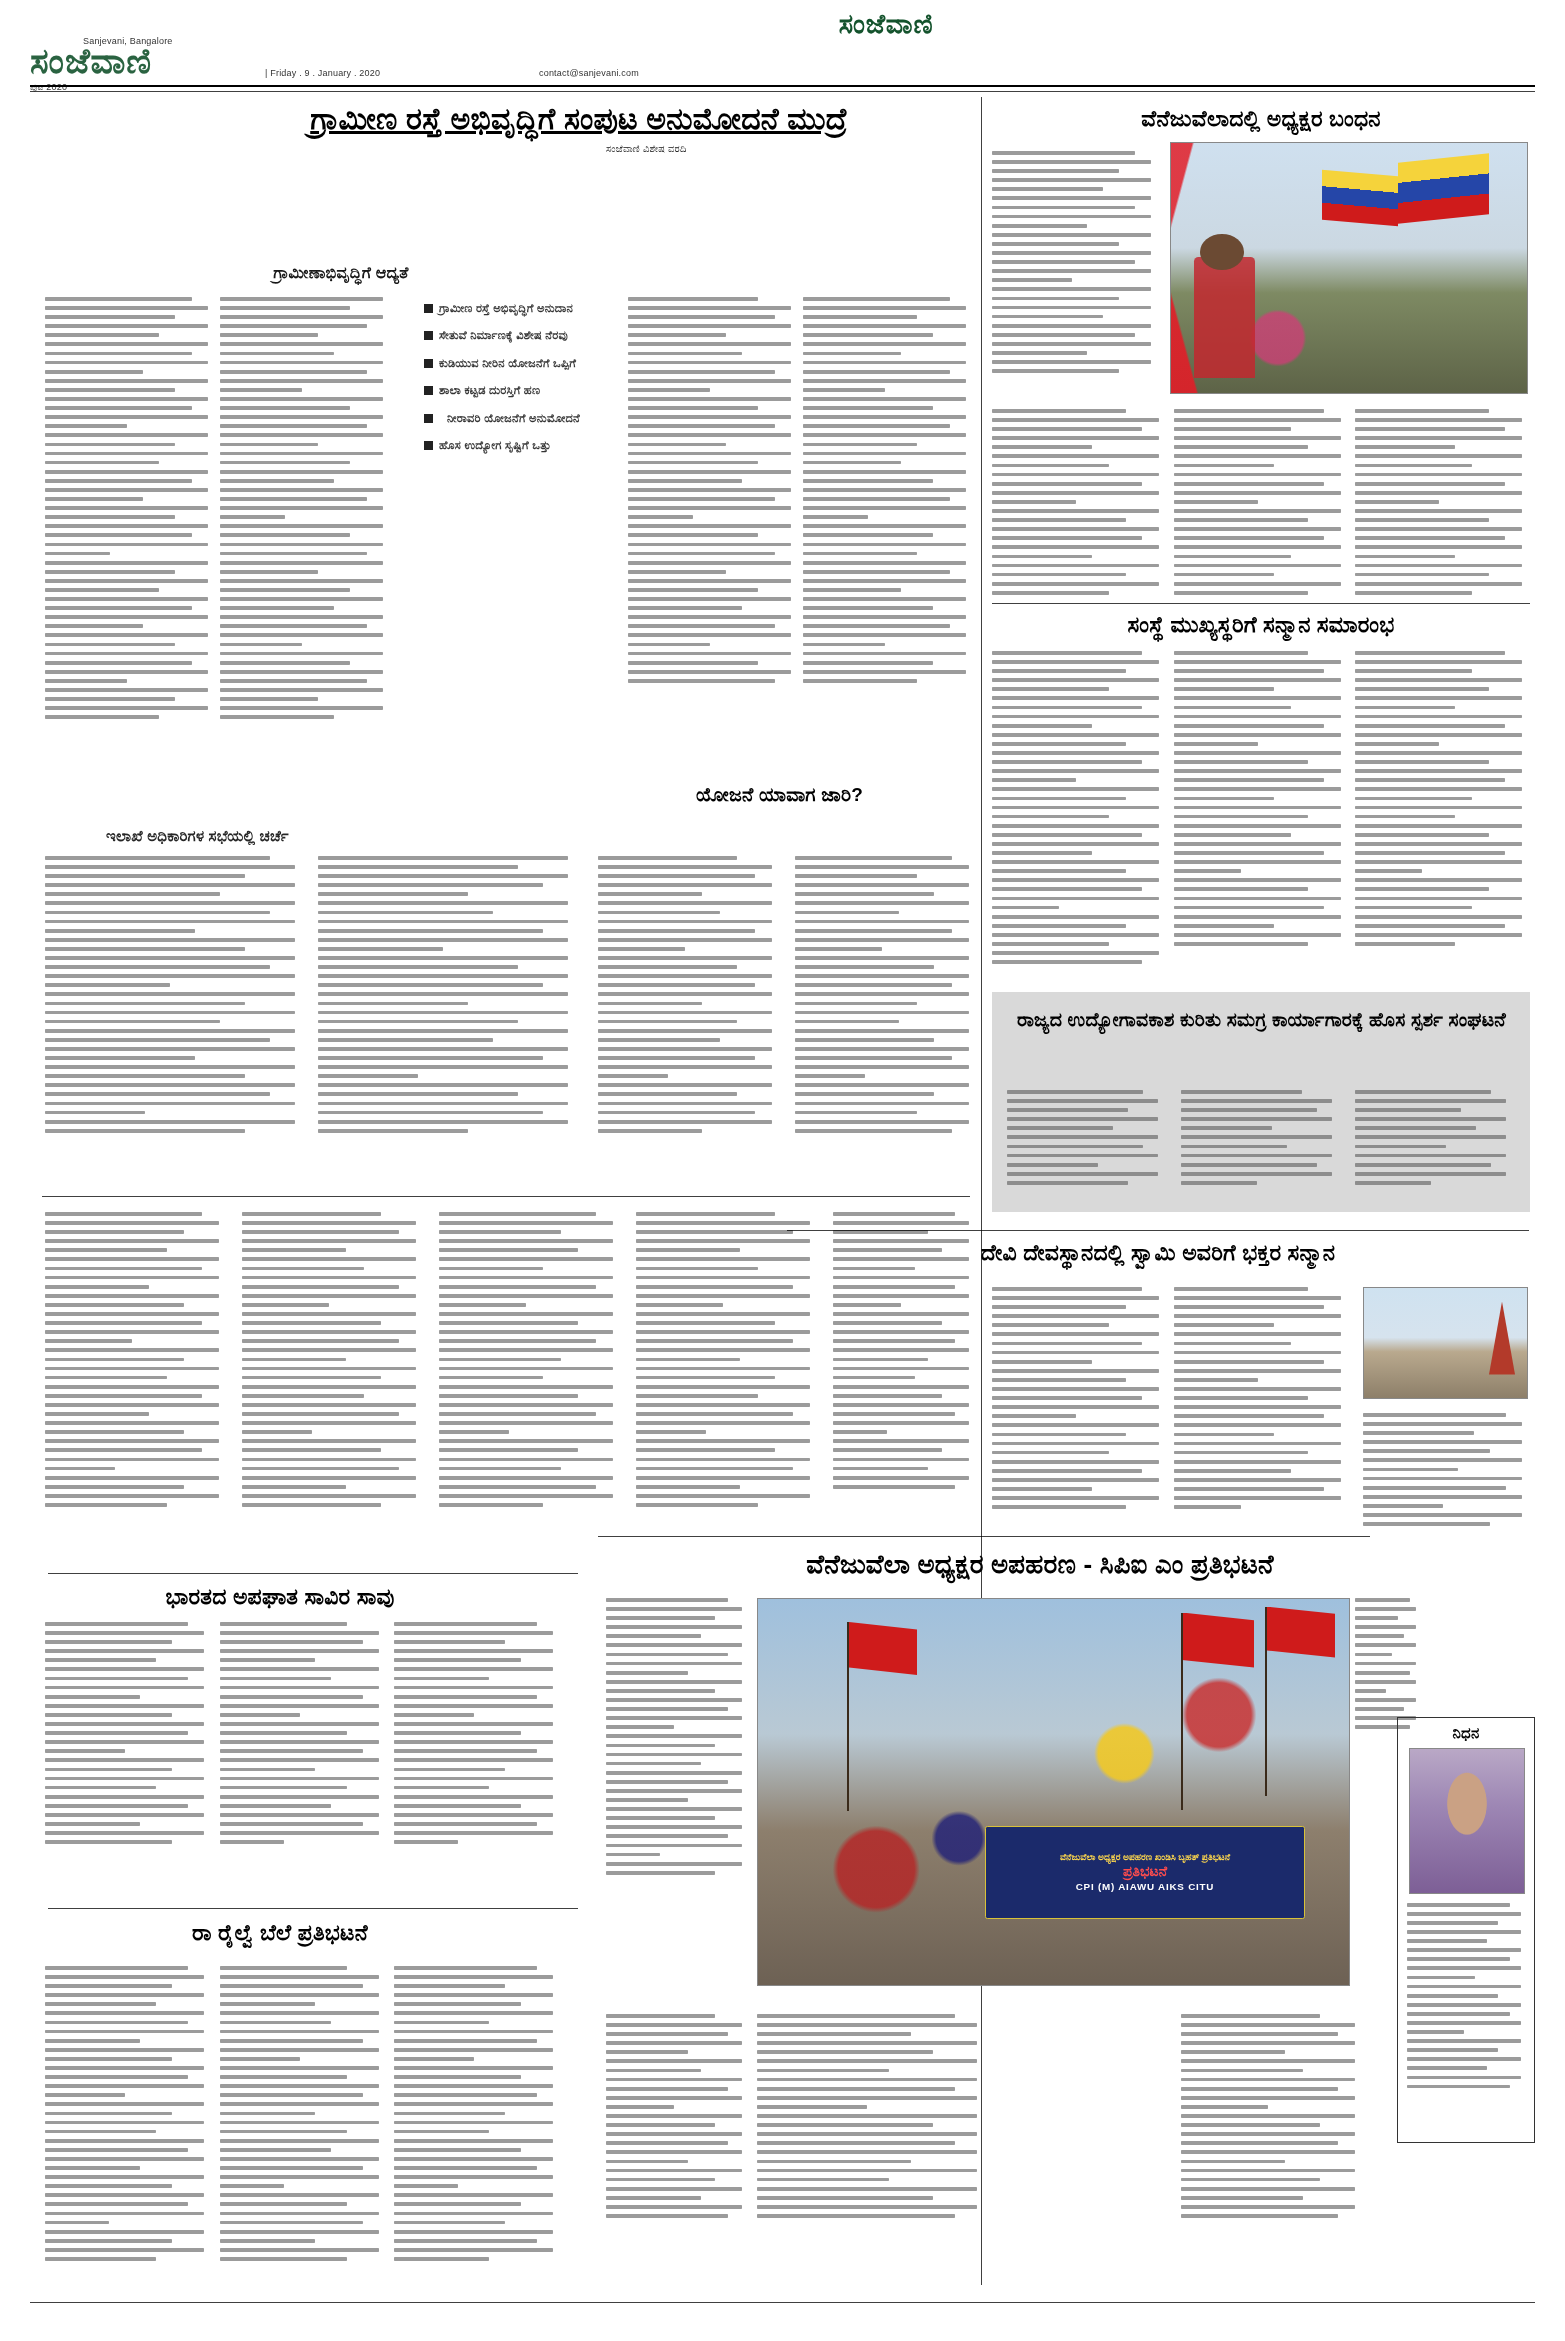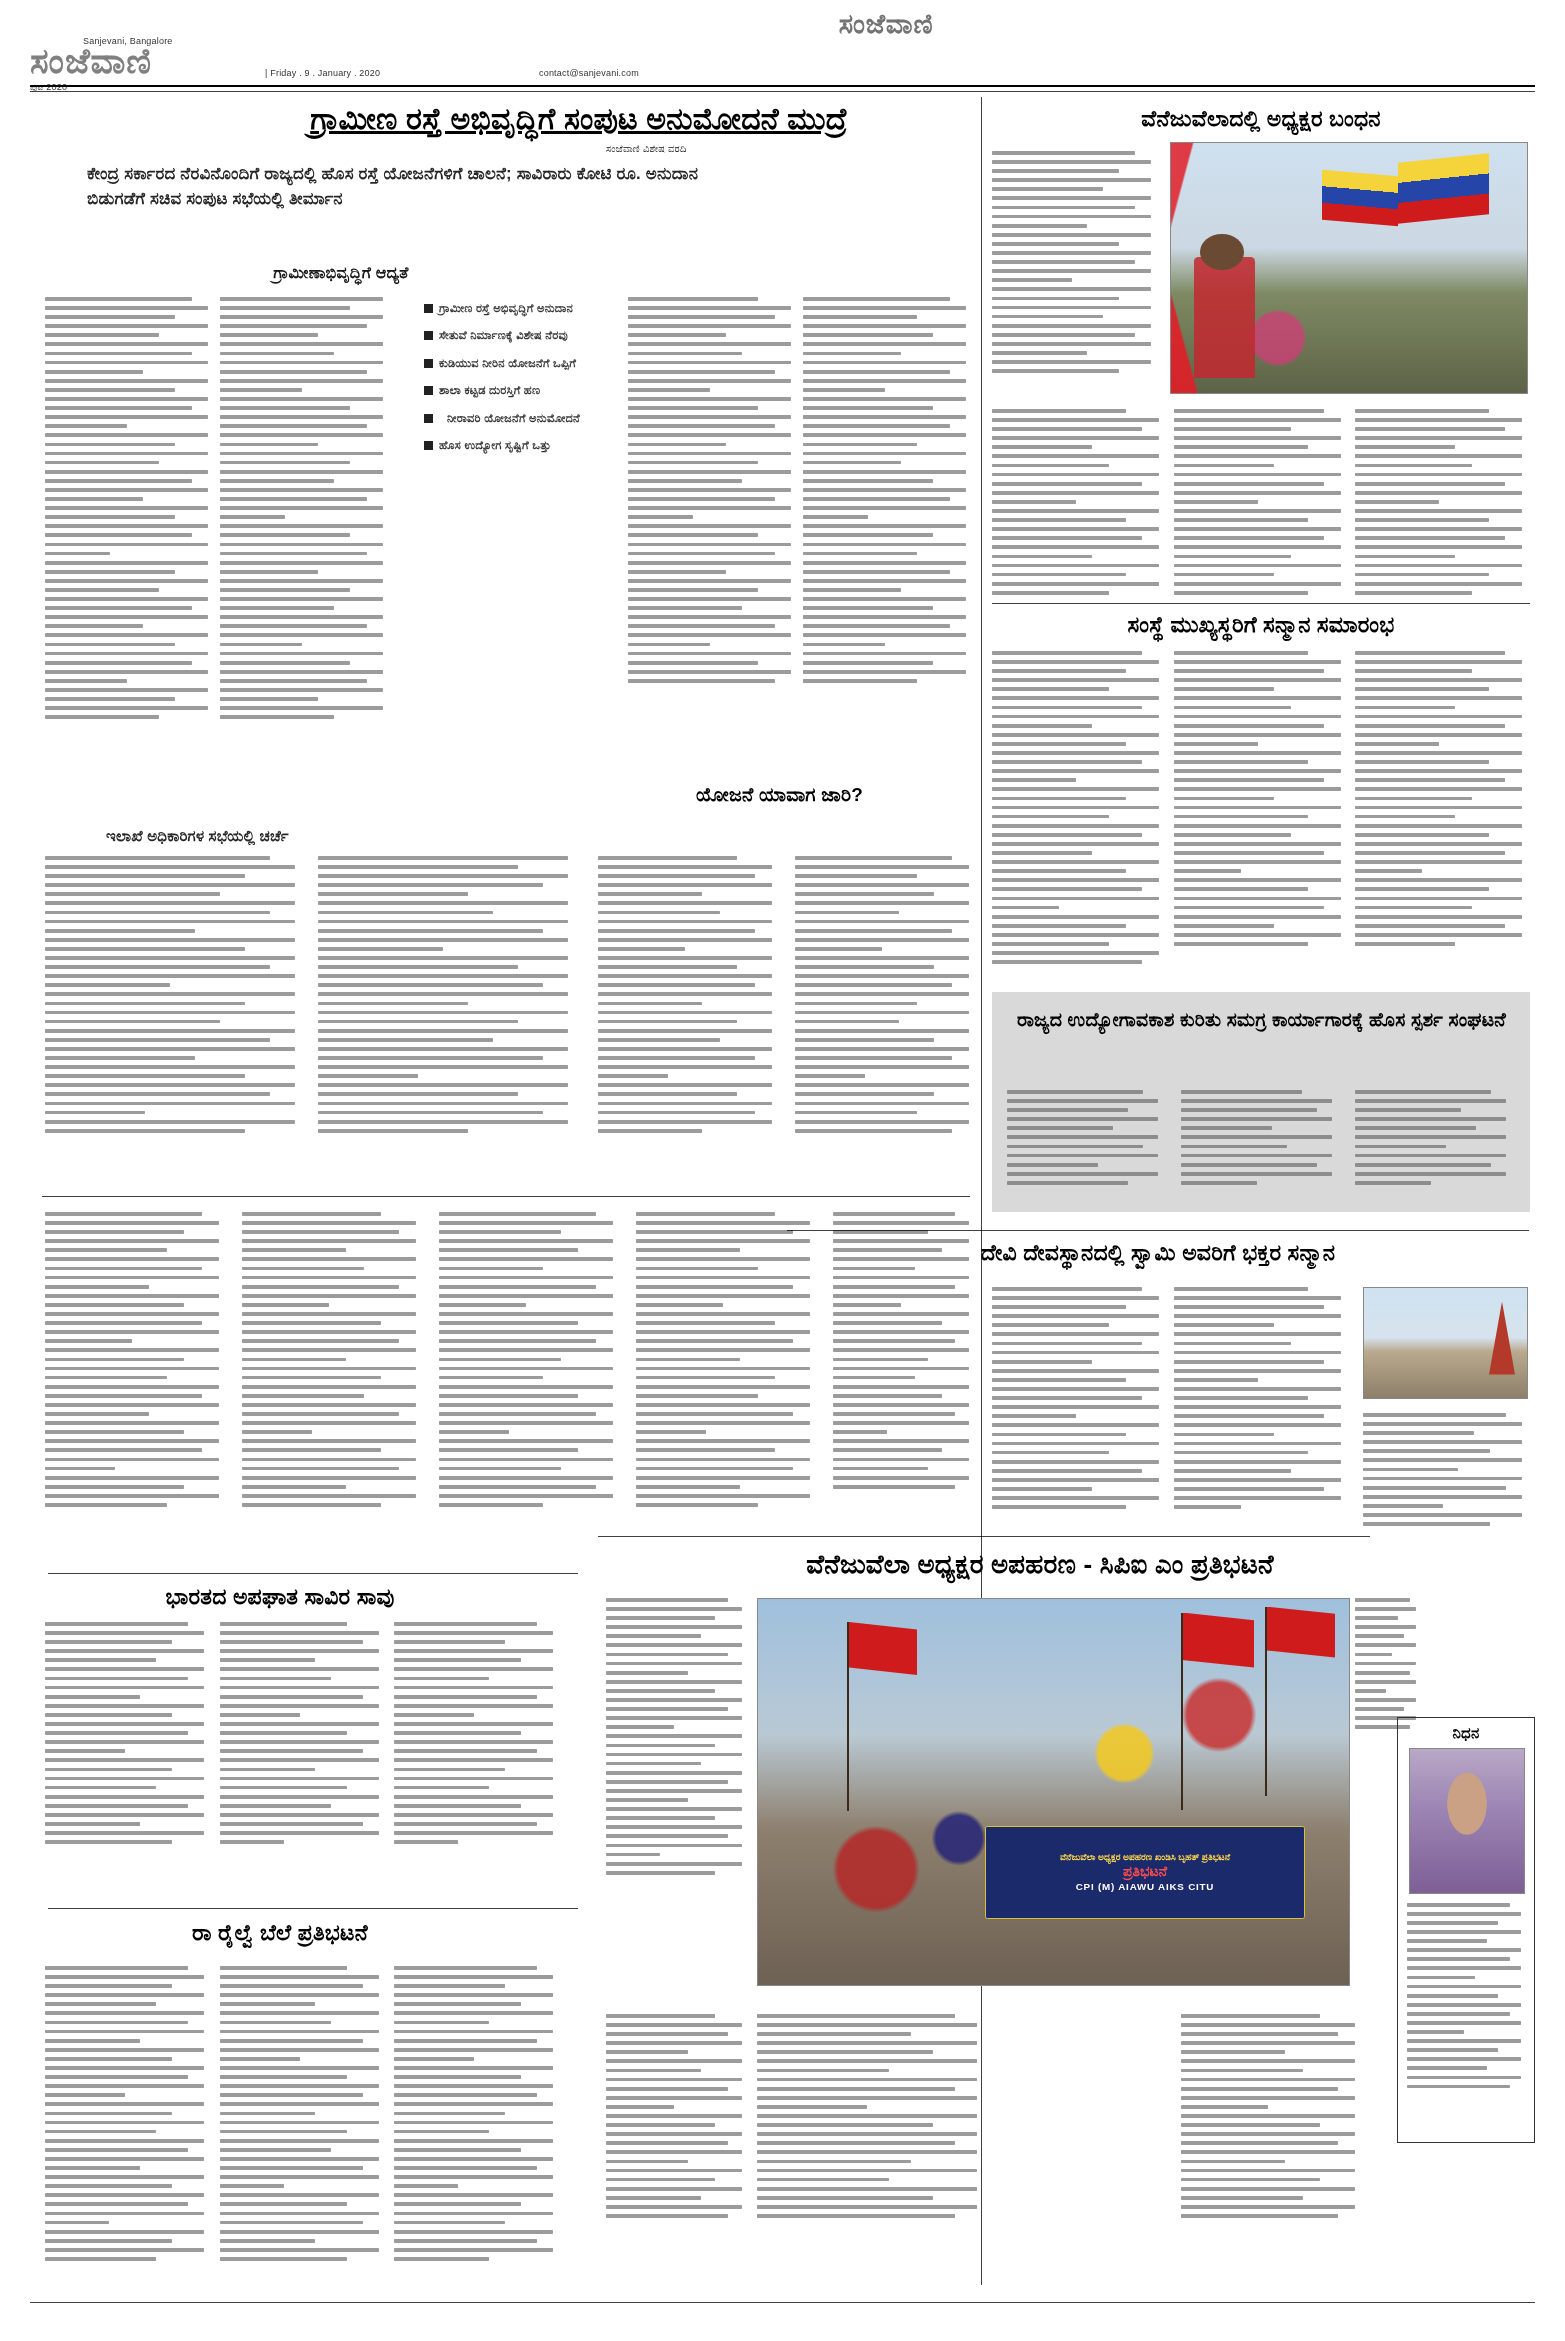--- a/index.html
+++ b/index.html
@@ -34,21 +34,21 @@
   .thin{height:0.8px;background:#000;opacity:.75}
   .thick{height:2.3px;background:#000}
   .box{position:absolute;border:0.8px solid #000;}
   .grayband{position:absolute;background:#d9d9d9;}
   .photo{position:absolute;overflow:hidden;border:0.8px solid #888;text-decoration:underline;}
 
   
   .masthead-wrap{position:absolute;left:0;top:0;width:1565px;height:73px;background:#fff;}
   .mh-title{
     font-family:"Liberation Serif",serif;
-    font-weight:bold;font-size:30px;color:#737373;letter-spacing:0.8px;
+    font-weight:bold;font-size:30px;color:#14532d;letter-spacing:0.8px;
   }
   .mh-small{font-size:9px;color:#333;}
   .topbar-cell{font-size:9px;color:#222;}
 
   
   .h-main{font-size:30px;}
   .h-sec{font-size:22px;}
   .h-ter{font-size:19px;}
 
   
@@ -150,23 +150,20 @@
 
   <div class="rule thin" style="left:981px;top:97px;width:0.8px;height:2188px;"></div>
 
   <div style="position:absolute;left:189px;top:101px;width:780px;text-align:center;text-decoration:underline;">
     <div class="hl kn h-main">ಗ್ರಾಮೀಣ ರಸ್ತೆ ಅಭಿವೃದ್ಧಿಗೆ ಸಂಪುಟ ಅನುಮೋದನೆ ಮುದ್ರೆ</div>
   </div>
   <div style="position:absolute;left:606px;top:141px;width:227px;text-align:left;">
     <span class="kn" style="font-size:9.8px;">ಸಂಜೆವಾಣಿ ವಿಶೇಷ ವರದಿ</span>
   </div>
 
-  <div style="position:absolute;left:87px;top:161px;width:628px;">
-    <div class="hl kn" style="font-size:16.7px;line-height:1.5;opacity:.85;">ಕೇಂದ್ರ ಸರ್ಕಾರದ ನೆರವಿನೊಂದಿಗೆ ರಾಜ್ಯದಲ್ಲಿ ಹೊಸ ರಸ್ತೆ ಯೋಜನೆಗಳಿಗೆ ಚಾಲನೆ; ಸಾವಿರಾರು ಕೋಟಿ ರೂ. ಅನುದಾನ ಬಿಡುಗಡೆಗೆ ಸಚಿವ ಸಂಪುಟ ಸಭೆಯಲ್ಲಿ ತೀರ್ಮಾನ</div>
-  </div>
   <div style="position:absolute;left:129px;top:264px;width:424px;text-align:center;">
     <div class="hl kn" style="font-size:16px;opacity:.9;">ಗ್ರಾಮೀಣಾಭಿವೃದ್ಧಿಗೆ ಆದ್ಯತೆ</div>
   </div>
 
   <div class="col" style="left:45px;top:297px;width:163px;">
     <div class="ln w90"></div>
       <div class="ln"></div>
       <div class="ln w80"></div>
       <div class="ln"></div>
     <div class="ln w70"></div>

